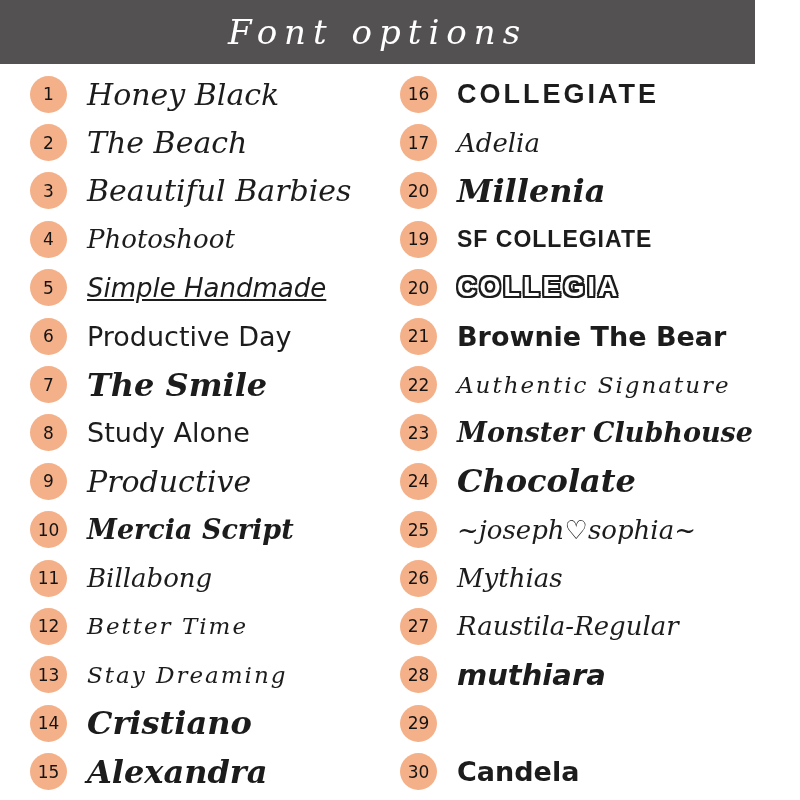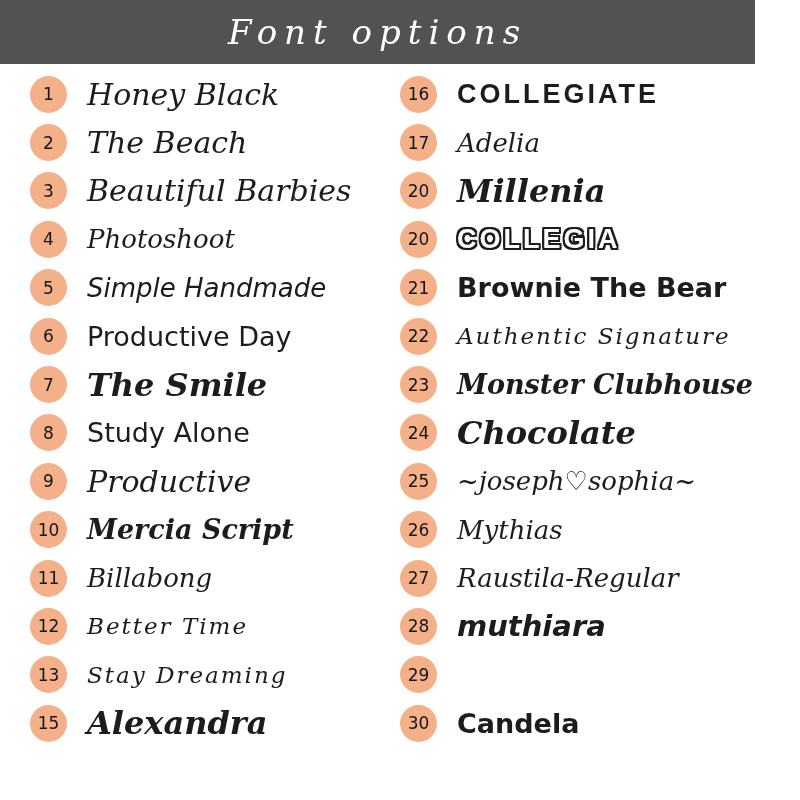--- a/index.html
+++ b/index.html
@@ -40,21 +40,21 @@
   }
   .fname { margin-left: 20px; color: var(--ink); white-space: nowrap; line-height: 1; }
 
   
   .fs-script        { font: italic 400 30px "DejaVu Serif", "DejaVu Sans", serif; }
   .fs-script-lt     { font: italic 400 26px "DejaVu Serif", "DejaVu Sans", serif; text-align: center; }
   .fs-script-bold   { font: italic 700 27px "DejaVu Serif", "DejaVu Sans", serif; }
   .fs-script-bold-lg{ font: italic 700 32px "DejaVu Serif", "DejaVu Sans", serif; }
   .fs-sign          { font: italic 400 23px "DejaVu Serif", serif; letter-spacing: 2px; }
   .fs-hand          { font: 400 27px "DejaVu Sans", sans-serif; }
-  .fs-hand-it       { font: italic 400 26px "DejaVu Sans", sans-serif; }
+  .fs-hand-it       { font: italic 400 26px "DejaVu Sans", sans-serif; text-decoration: underline; }
   .fs-fun           { font: 700 27px "DejaVu Sans", sans-serif; }
   .fs-brush         { font: italic 700 29px "DejaVu Sans", sans-serif; }
   .fs-block         { font: 700 27px "Liberation Sans", sans-serif; letter-spacing: 3px; }
   .fs-block2        { font: 700 23px "Liberation Sans", sans-serif; letter-spacing: 1px; }
   .fs-outline       {
     font: 700 27px "Liberation Sans", sans-serif; letter-spacing: 3px;
     color: #ffffff;
     text-shadow:
       -2px -2px 0 var(--ink), 2px -2px 0 var(--ink),
       -2px  2px 0 var(--ink), 2px  2px 0 var(--ink),
@@ -117,36 +117,44 @@
         </div>
         <div class="row">
           <span class="num">12</span>
           <span class="fname fs-sign">Better Time</span>
         </div>
         <div class="row">
           <span class="num">13</span>
           <span class="fname fs-sign">Stay Dreaming</span>
         </div>
         <div class="row">
+          <span class="num">14</span>
+          <span class="fname fs-script-bold-lg">Cristiano</span>
+        </div>
+        <div class="row">
           <span class="num">15</span>
           <span class="fname fs-script-bold-lg">Alexandra</span>
         </div>
       </section>
     <section class="col col-right">
         <div class="row">
           <span class="num">16</span>
           <span class="fname fs-block">COLLEGIATE</span>
         </div>
         <div class="row">
           <span class="num">17</span>
           <span class="fname fs-script-lt">Adelia</span>
         </div>
         <div class="row">
           <span class="num">20</span>
           <span class="fname fs-script-bold-lg">Millenia</span>
+        </div>
+        <div class="row">
+          <span class="num">19</span>
+          <span class="fname fs-block2">SF COLLEGIATE</span>
         </div>
         <div class="row">
           <span class="num">20</span>
           <span class="fname fs-outline">COLLEGIA</span>
         </div>
         <div class="row">
           <span class="num">21</span>
           <span class="fname fs-fun">Brownie The Bear</span>
         </div>
         <div class="row">

